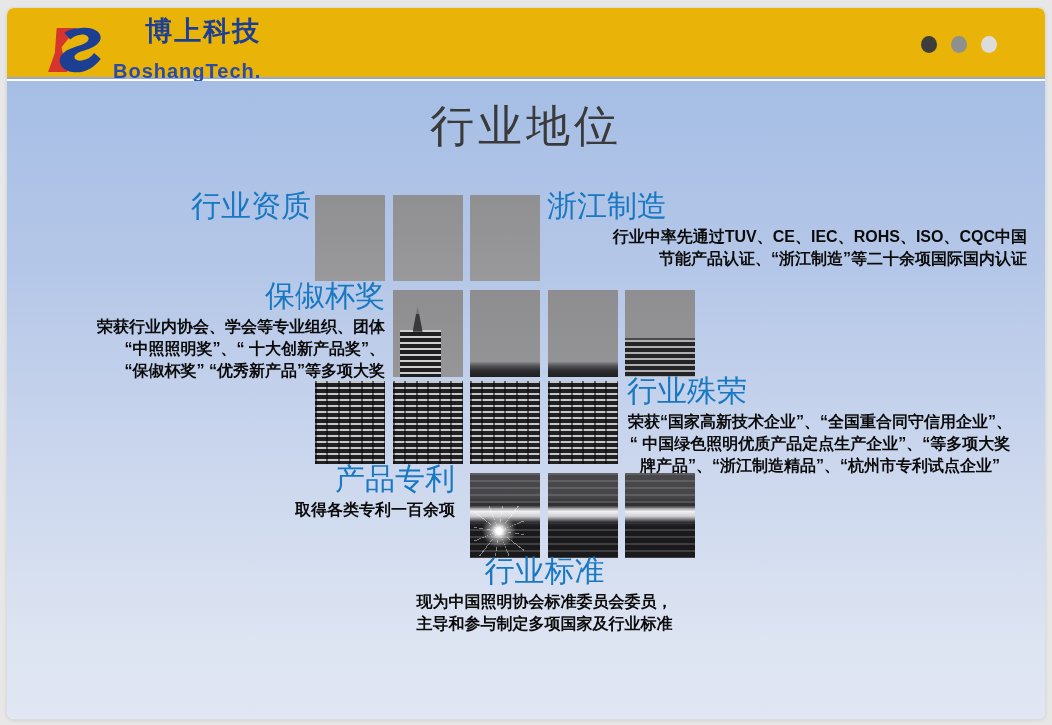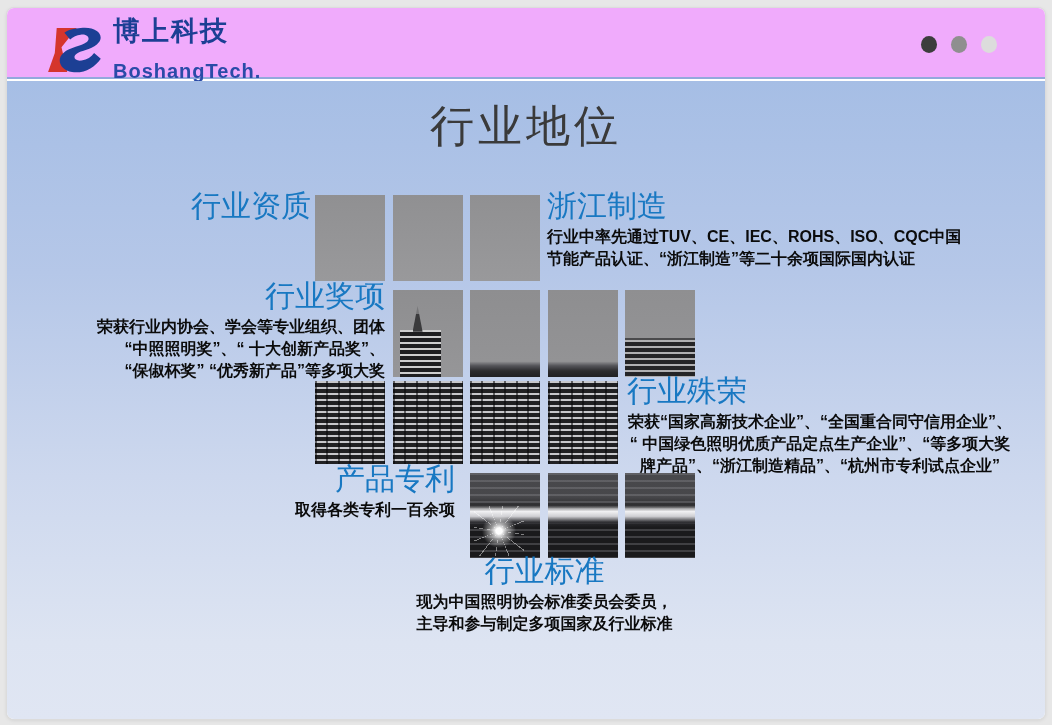--- a/index.html
+++ b/index.html
@@ -5,21 +5,21 @@
   * { margin:0; padding:0; box-sizing:border-box; }
   html,body { width:1052px; height:725px; background:#e7e7e7; font-family:"Liberation Sans", sans-serif; overflow:hidden; }
 
   .card {
     position:absolute; left:7px; top:8px; width:1038px; height:711px;
     background:#fff; border-radius:7px; box-shadow:0 0 0 1px #dcdcdc, 0 1px 4px rgba(0,0,0,.12);
     overflow:hidden;
   }
 
   
-  .header { position:relative; height:71px; background:#f0abfc; border-bottom:2px solid #93a9dc; }
+  .header { position:relative; height:71px; background:#eab308; border-bottom:2px solid #93a9dc;text-align:right; }
   .logo { position:absolute; left:34px; top:10px; display:flex; align-items:center; gap:8px; }
   .logo-mark { width:64px; height:46px; }
   .logo-text { display:flex; flex-direction:column; line-height:1; }
   .brand-cn { font-size:27px; font-weight:bold; color:#1c3f94; letter-spacing:2px; font-family:"Liberation Sans", sans-serif; }
   .brand-en { font-size:20px; color:#2a4ba8; margin-top:16px; letter-spacing:1px;font-weight:bold; }
   .dots { position:absolute; right:48px; top:28px; display:flex; gap:14px; }
   .dot { width:16px; height:17px; border-radius:50%; }
   .dot-1 { background:#3d3d3d; }
   .dot-2 { background:#8f8f8f; }
   .dot-3 { background:#dcdcdc; }
@@ -63,21 +63,21 @@
       repeating-conic-gradient(from 7deg, rgba(255,255,255,.45) 0 2deg, transparent 2deg 30deg); }
 
   
   .sec { position:absolute; }
   .sec h2 { font-family:"Liberation Serif","DejaVu Serif",serif; font-weight:400;
             font-size:30px; color:#1878c2; line-height:34px; margin-bottom:3px; }
   .sec p  { font-size:16px; font-weight:bold; color:#0b0b0b; line-height:22px; }
 
   .sec-qual   { left:38px;  top:108px; width:266px; text-align:right; }
   .sec-lead   { left:540px; top:108px; width:480px; text-align:left; }
-  .sec-lead .body { text-align:left; }
+  .sec-lead .body { text-align:right; }
   .sec-awards { left:54px;  top:198px; width:324px; text-align:right; }
   .sec-honors { left:592px; top:293px; width:442px; text-align:left; }
   .sec-honors h2 { margin-left:28px; }
   .sec-honors .body { text-align:center; }
   .sec-patents  { left:148px; top:381px; width:300px; text-align:right; }
   .sec-standards{ left:370px; top:473px; width:335px; text-align:center; }
 </style>
 </head>
 <body>
 
@@ -127,21 +127,21 @@
 
     <div class="sec sec-lead">
       <h2>浙江制造</h2>
       <div class="body">
         <p>行业中率先通过TUV、CE、IEC、ROHS、ISO、CQC中国</p>
         <p>节能产品认证、“浙江制造”等二十余项国际国内认证</p>
       </div>
     </div>
 
     <div class="sec sec-awards">
-      <h2>行业奖项</h2>
+      <h2>保俶杯奖</h2>
       <div class="body">
         <p>荣获行业内协会、学会等专业组织、团体</p>
         <p>“中照照明奖”、“ 十大创新产品奖”、</p>
         <p>“保俶杯奖” “优秀新产品”等多项大奖</p>
       </div>
     </div>
 
     <div class="sec sec-honors">
       <h2>行业殊荣</h2>
       <div class="body">

